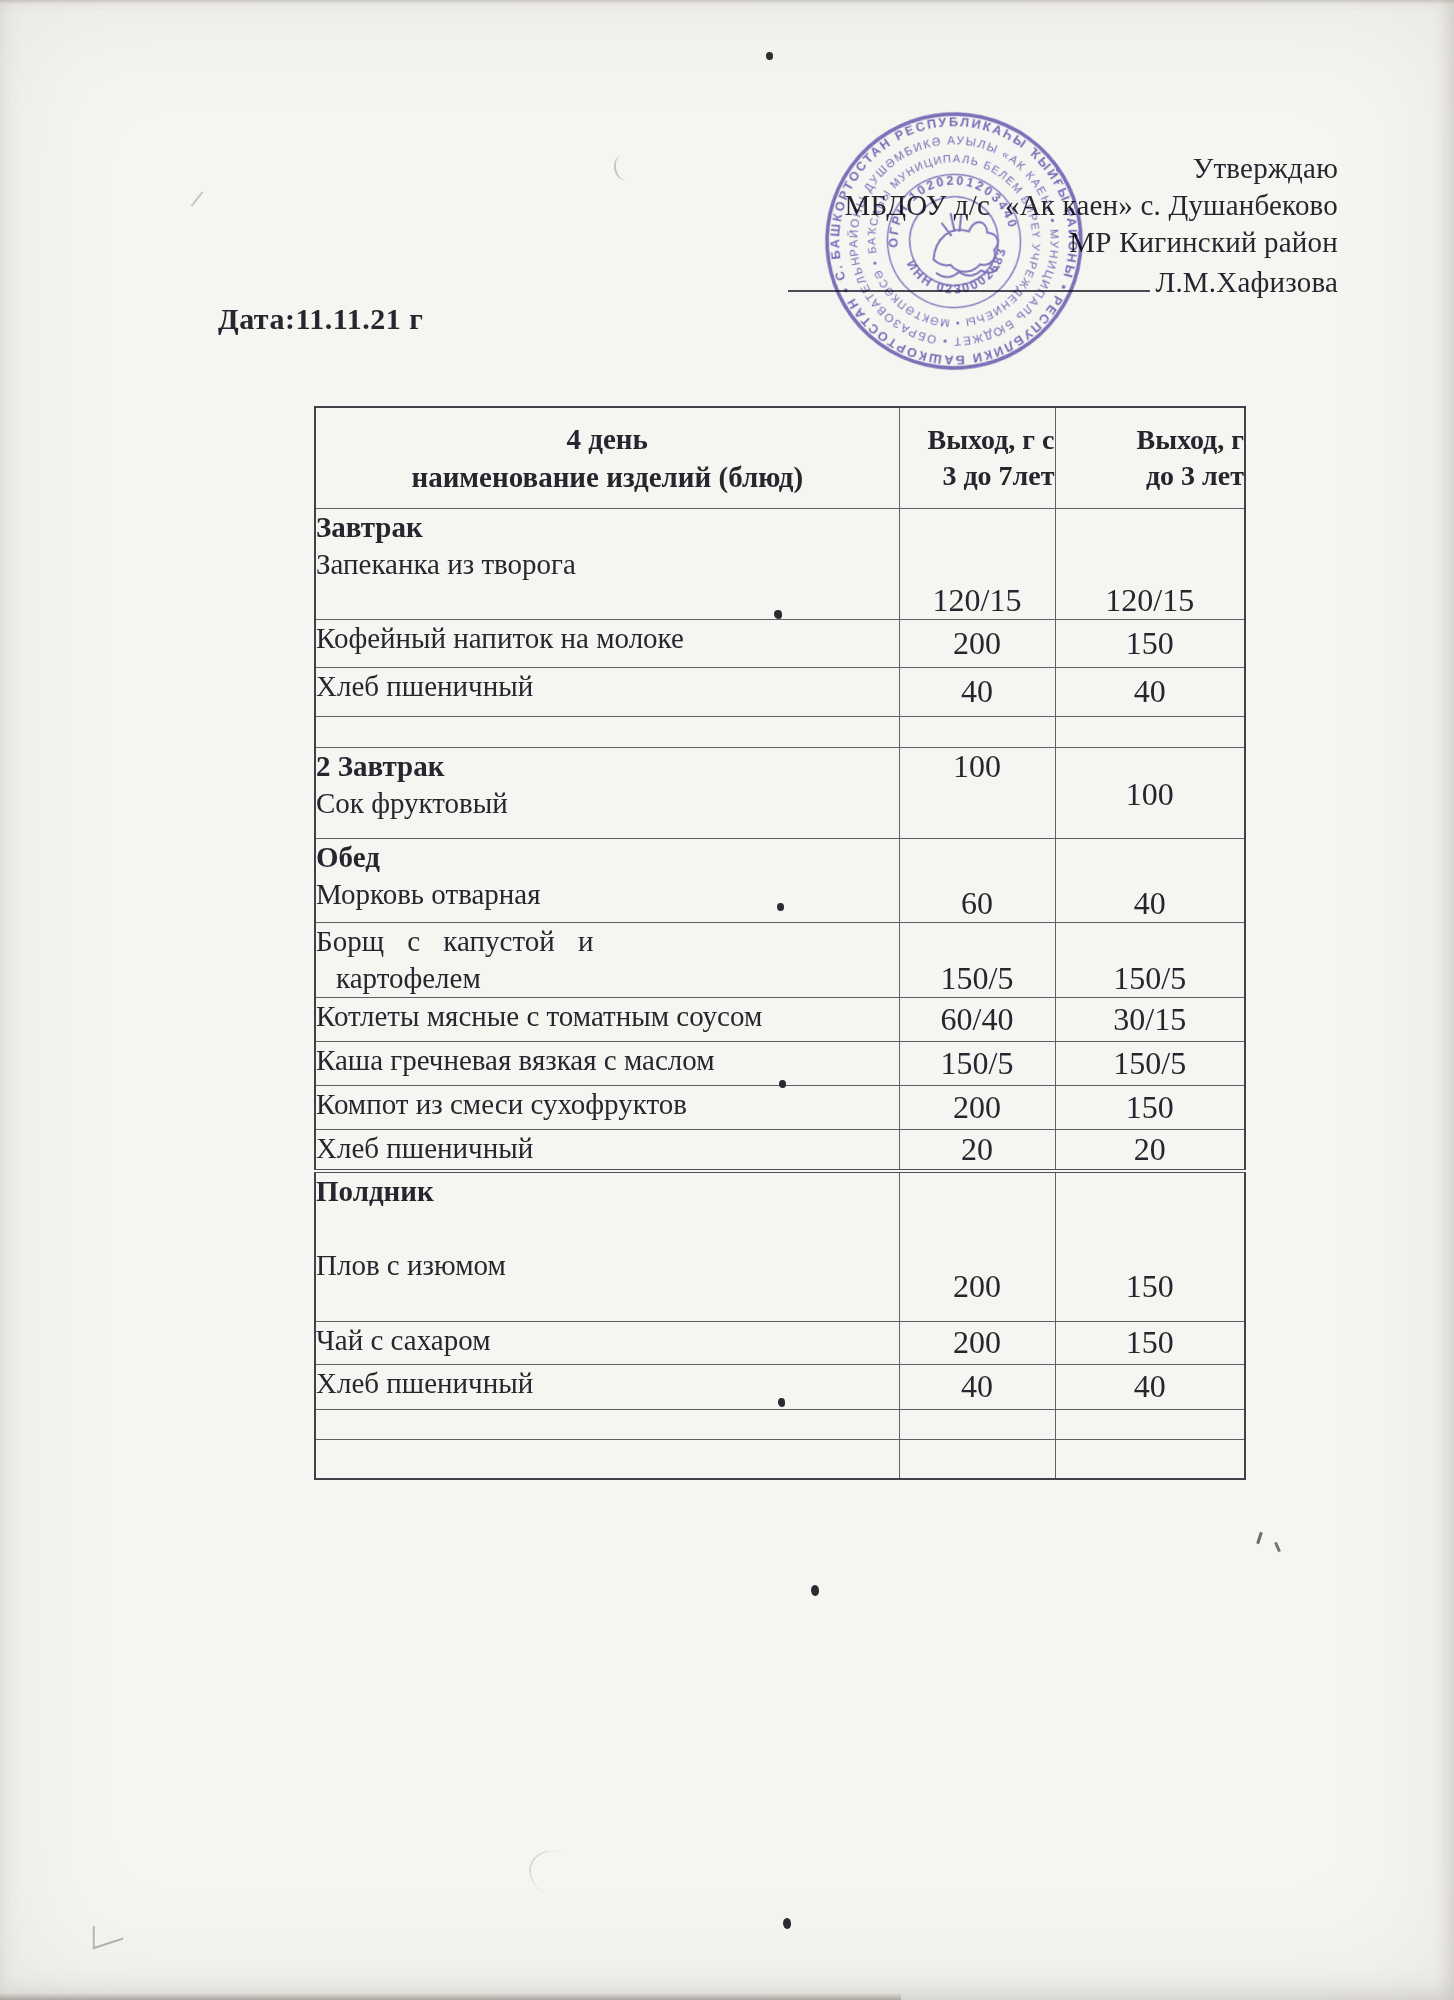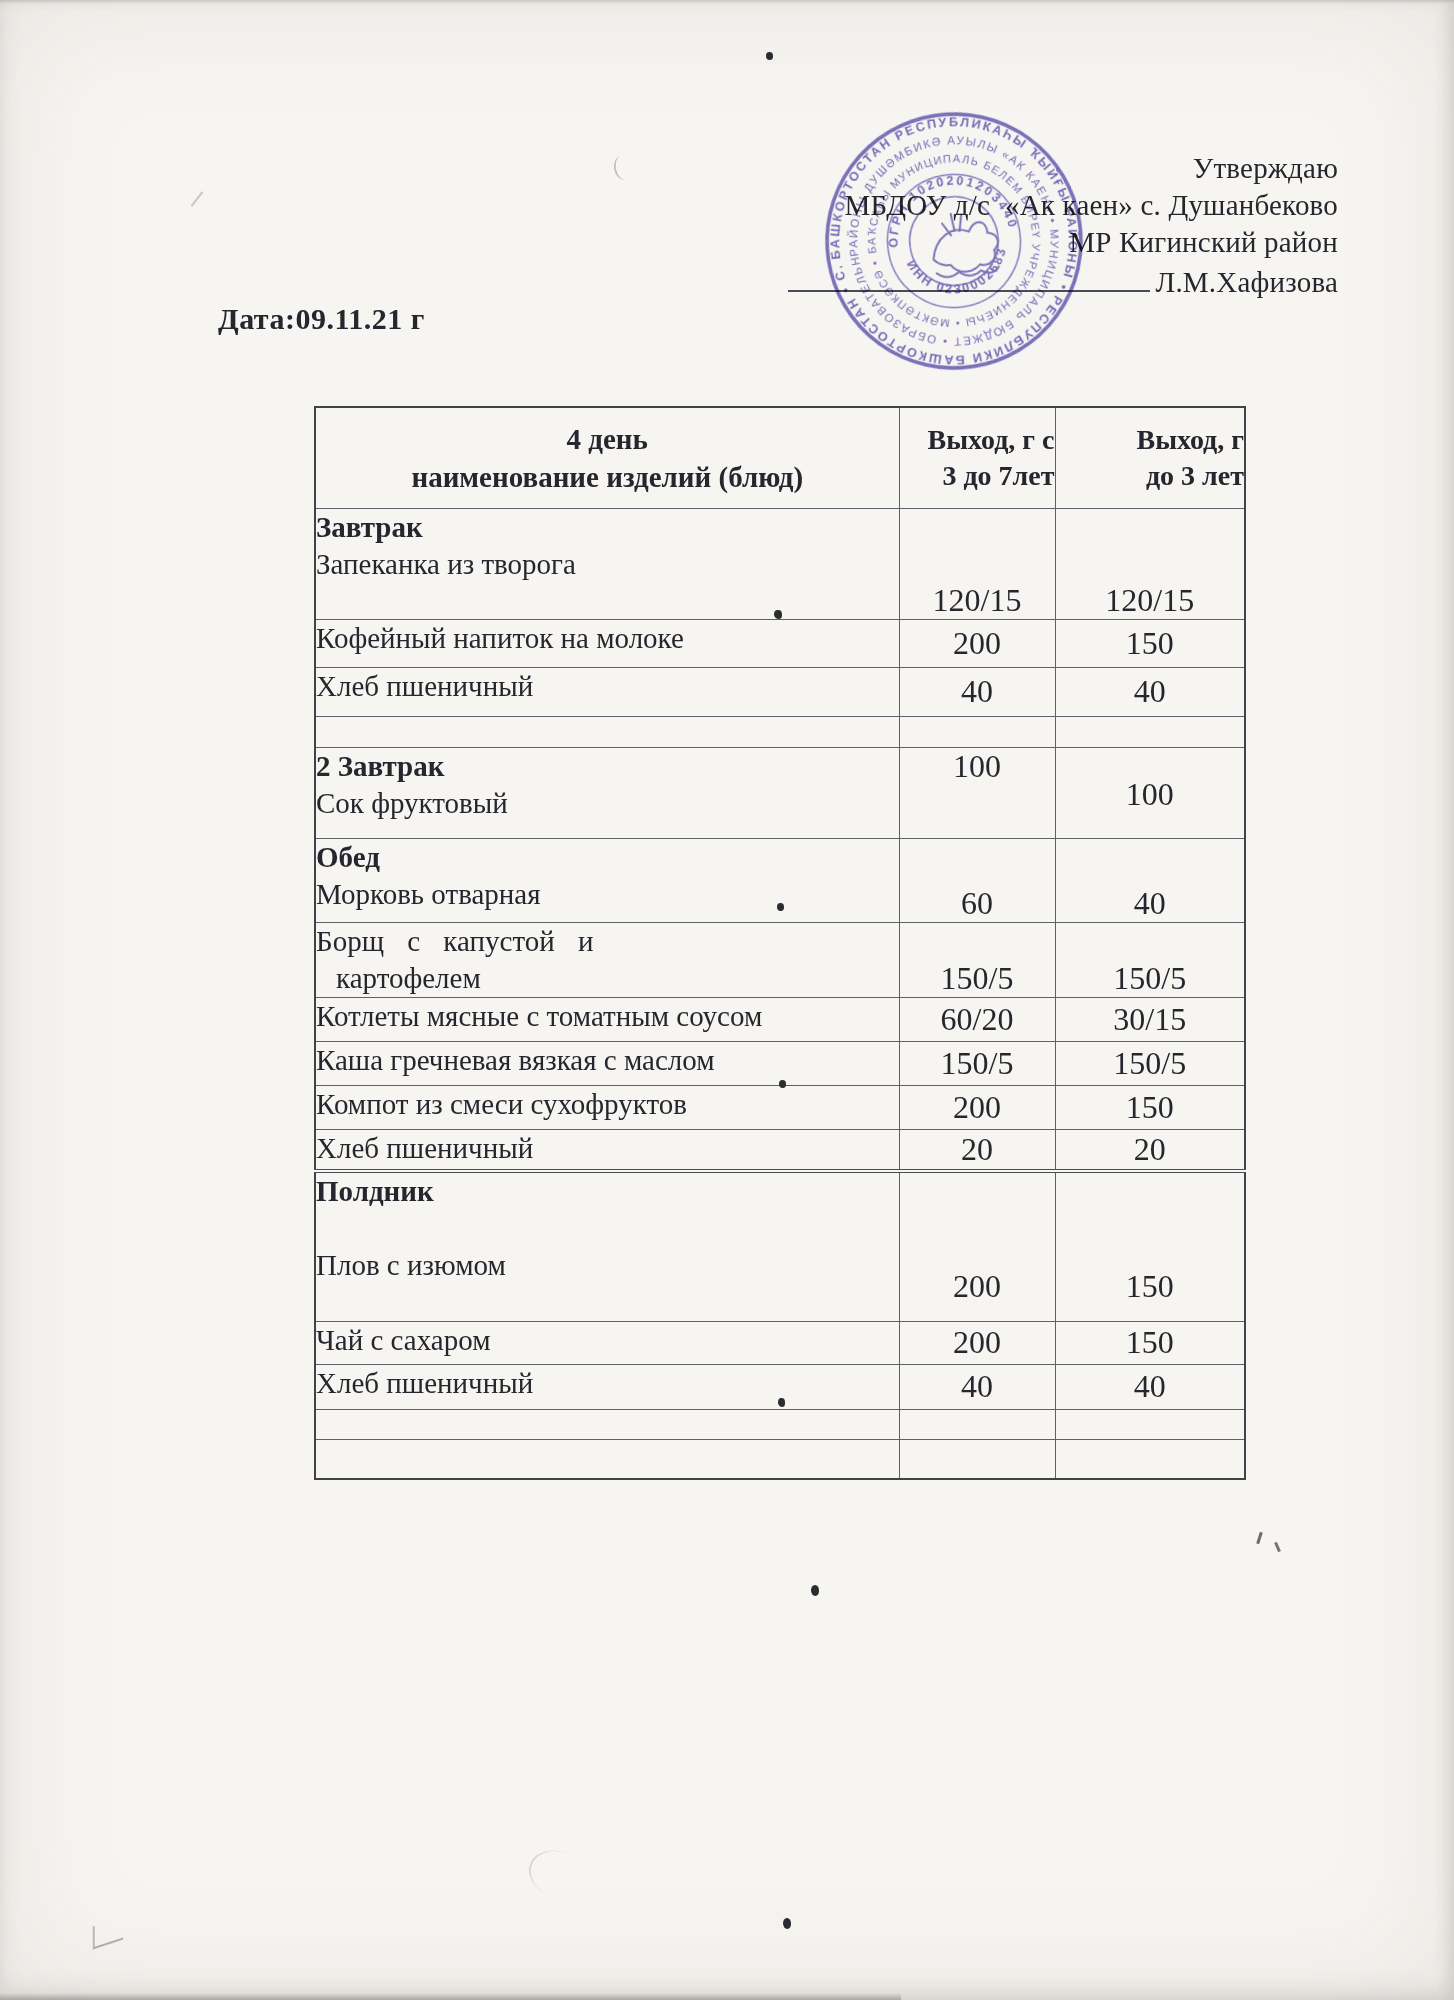--- a/index.html
+++ b/index.html
@@ -93,21 +93,21 @@
 
   <div class="approval">
     <div>Утверждаю</div>
     <div>МБДОУ д/с&nbsp; «Ак каен» с. Душанбеково</div>
     <div>МР Кигинский район</div>
     <div class="sig-row">
       <span class="sig-line"></span><span class="sig-name">Л.М.Хафизова</span>
     </div>
   </div>
 
-  <div class="date-label">Дата:09.11.21 г</div>
+  <div class="date-label">Дата:11.11.21 г</div>
 
   <svg class="stamp" viewBox="0 0 272 272" aria-hidden="true">
     <defs>
       <path id="ringO" d="M136,136 m-114,0 a114,114 0 1,1 228,0 a114,114 0 1,1 -228,0"></path>
       <path id="ringM" d="M136,136 m-96,0 a96,96 0 1,1 192,0 a96,96 0 1,1 -192,0"></path>
       <path id="ringI" d="M136,136 m-78,0 a78,78 0 1,1 156,0 a78,78 0 1,1 -156,0"></path>
       <path id="arcTop" d="M136,136 m-56,0 a56,56 0 1,1 112,0 a56,56 0 1,1 -112,0"></path>
       <path id="arcBot" d="M136,136 m-52,0 a52,52 0 1,0 104,0 a52,52 0 1,0 -104,0"></path>
     </defs>
     <circle cx="136" cy="136" r="126" class="st-ring-bold"></circle>
@@ -196,21 +196,21 @@
             <div class="line spread">Борщ с капустой и</div>
             <div class="line ind">картофелем</div>
           </td>
           <td class="val-cell v-bottom"><span>150/5</span></td>
           <td class="val-cell v-bottom"><span>150/5</span></td>
         </tr>
         <tr style="height: 44px; padding-left: 8px;">
           <td class="name-cell">
             <div class="line">Котлеты мясные с томатным соусом</div>
           </td>
-          <td class="val-cell v-center"><span>60/20</span></td>
+          <td class="val-cell v-center"><span>60/40</span></td>
           <td class="val-cell v-center"><span>30/15</span></td>
         </tr>
         <tr style="height: 44px;">
           <td class="name-cell">
             <div class="line">Каша гречневая вязкая с маслом</div>
           </td>
           <td class="val-cell v-center"><span>150/5</span></td>
           <td class="val-cell v-center"><span>150/5</span></td>
         </tr>
         <tr style="height: 44px;">

